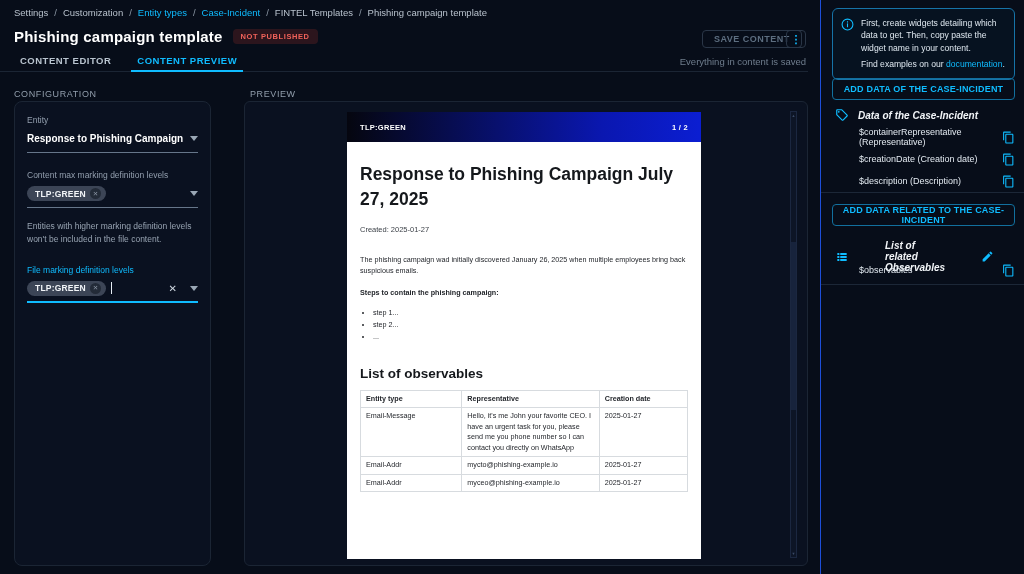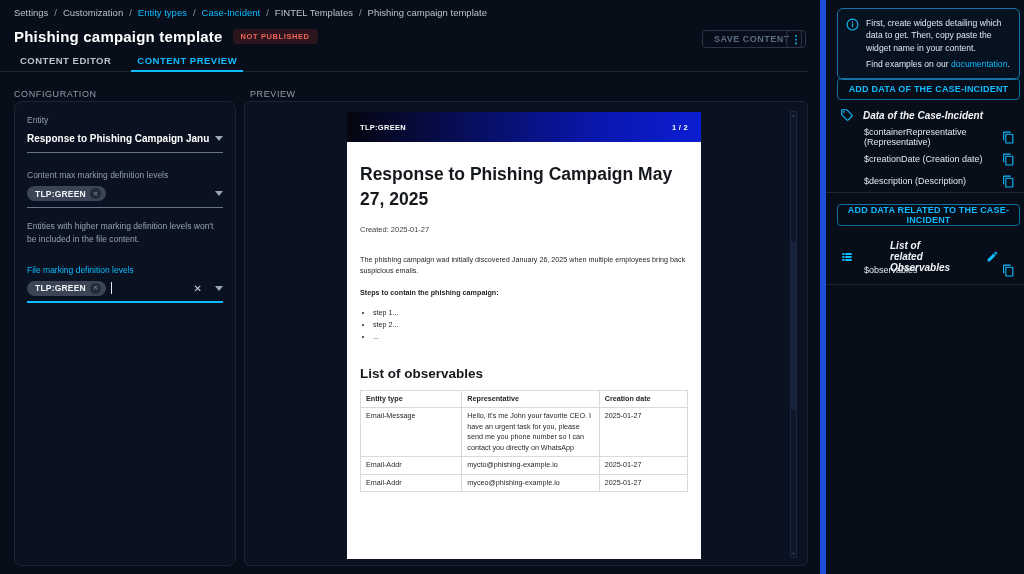--- a/index.html
+++ b/index.html
@@ -29,21 +29,21 @@
           border-bottom:1px solid #1b2534;display:flex;gap:14px;padding-left:14px;}
   .tab{position:relative;font-size:9.5px;font-weight:700;letter-spacing:.5px;
        color:#b9c4cf;padding:3px 6px 0;cursor:pointer;}
   .tab.active{color:#0fbcff;text-align:right;}
   .tab.active::after{content:"";position:absolute;left:0;right:0;bottom:-1px;height:2px;background:#0fbcff;}
   .panel-label{position:absolute;top:89px;font-size:9px;color:#929eac;letter-spacing:.6px;}
   .panel-label.cfg{left:14px;}
   .panel-label.prev{left:250px;}
   .card{position:absolute;top:101px;height:465px;background:#0a1120;
         border:1px solid #1b2534;border-radius:6px;box-sizing:border-box;}
-  .config-card{left:14px;width:222px;padding:13px 12px;border-radius:8px;}
+  .config-card{left:14px;width:197px;padding:13px 12px;border-radius:8px;}
   .preview-card{left:244px;width:564px;}
   
   .f-label{font-size:8.5px;color:#939fae;margin-bottom:5px;}
   .f-label.focus{color:#0fbcff;}
   .select{display:flex;align-items:center;border-bottom:1px solid #66768a;
           padding-bottom:5px;cursor:pointer;min-height:17px;}
   .select.focus{border-bottom:2px solid #0fbcff;padding-bottom:4px;}
   .sel-val{font-size:10px;font-weight:600;color:#fff;white-space:nowrap;overflow:hidden;flex:1;}
   .caret{width:0;height:0;border-left:4px solid transparent;border-right:4px solid transparent;
          border-top:5px solid #9aa7b5;margin-left:6px;flex:none;}
@@ -79,21 +79,21 @@
   .col1{width:31%;}.col2{width:42%;}.col3{width:27%;}
   
   .scroll-track{position:absolute;left:545px;top:9px;width:7px;height:447px;background:#0d1526;
                 border:1px solid #1b2740;box-sizing:border-box;}
   .scroll-arrow{position:absolute;left:0;width:100%;text-align:center;font-size:4px;color:#3a4a66;}
   .scroll-arrow.up{top:1px;}
   .scroll-arrow.down{bottom:1px;}
   .scroll-thumb{position:absolute;left:0;top:130px;width:100%;height:168px;background:#17233c;}
   
   .sidebar{position:absolute;top:0;right:0;width:204px;height:574px;box-sizing:border-box;
-           border-left:6px solid #1d4ed8;background:#070d19;}
+           border-left:1px solid #1d4ed8;background:#070d19;}
   .info-box{position:absolute;top:8px;left:11px;width:183px;box-sizing:border-box;
             border:1px solid #1673a7;border-radius:6px;padding:8px 8px 8px 8px;
             display:flex;gap:7px;background:rgba(15,188,255,0.03);}
   .info-icon{flex:none;width:13px;height:13px;color:#0fbcff;margin-top:1px;}
   .info-icon svg{width:13px;height:13px;display:block;}
   .info-text{font-size:8.6px;line-height:1.45;color:#dfe8f0;}
   .info-line2{margin-top:4px;}
   .doc-link{color:#0fbcff;text-decoration:none;cursor:pointer;}
   .side-btn{position:absolute;left:11px;width:183px;height:22px;background:transparent;
             border:1px solid #12709e;border-radius:4px;color:#0fbcff;font-size:9px;font-weight:600;
@@ -143,20 +143,21 @@
 
     <div class="title-row">
       <h1 class="page-title">Phishing campaign template</h1>
       <span class="badge">NOT PUBLISHED</span>
     </div>
 
     <button class="save-btn">SAVE CONTENT</button>
     <button class="kebab-btn">
       <span>⋮</span>
     </button>
+    <div class="saved-status">Everything in content is saved</div>
 
     <div class="tabbar">
       <div class="tab">CONTENT EDITOR</div>
       <div class="tab active">CONTENT PREVIEW</div>
     </div>
 
     <div class="panel-label cfg">CONFIGURATION</div>
 
     <section class="card config-card">
       <div class="field1">
@@ -198,21 +199,21 @@
     <div class="panel-label prev">PREVIEW</div>
 
     <section class="card preview-card">
 
       <div class="doc-page">
         <header class="doc-header">
           <span>TLP:GREEN</span>
           <span>1 / 2</span>
         </header>
         <div class="doc-body">
-          <h1 class="doc-title">Response to Phishing Campaign May 27, 2025</h1>
+          <h1 class="doc-title">Response to Phishing Campaign July 27, 2025</h1>
           <div class="doc-created">Created: 2025-01-27</div>
           <p class="doc-p">The phishing campaign wad initially discovered January 26, 2025 when multiple employees bring back suspicious emails.</p>
           <p class="doc-p bold">Steps to contain the phishing campaign:</p>
           <ul class="doc-ul">
             <li>step 1...</li>
             <li>step 2...</li>
             <li>...</li>
           </ul>
           <h2 class="doc-h2 h2-obs">List of observables</h2>
           <table class="doc-table">

